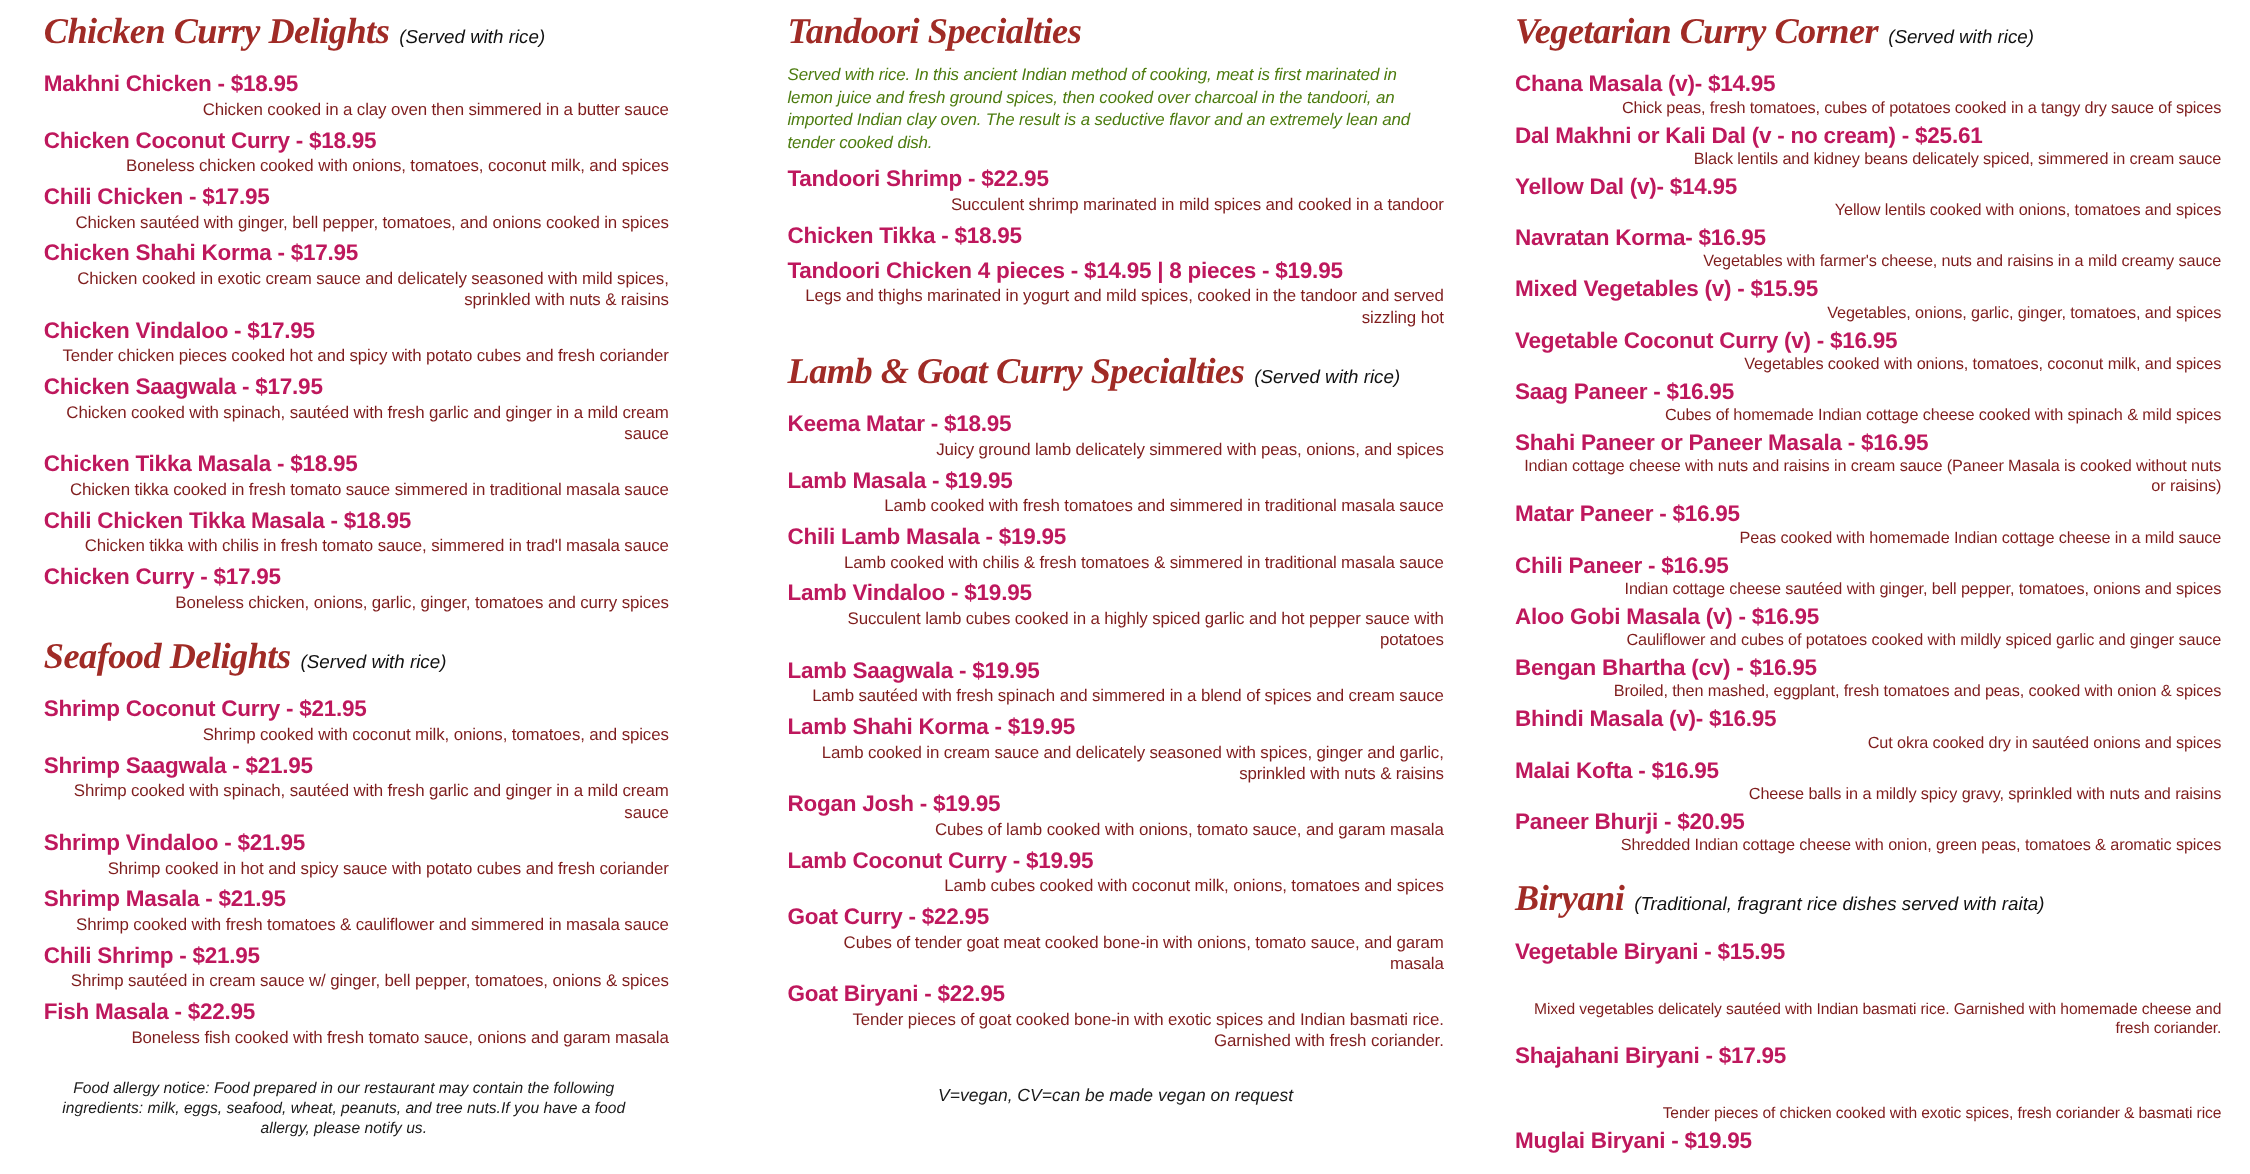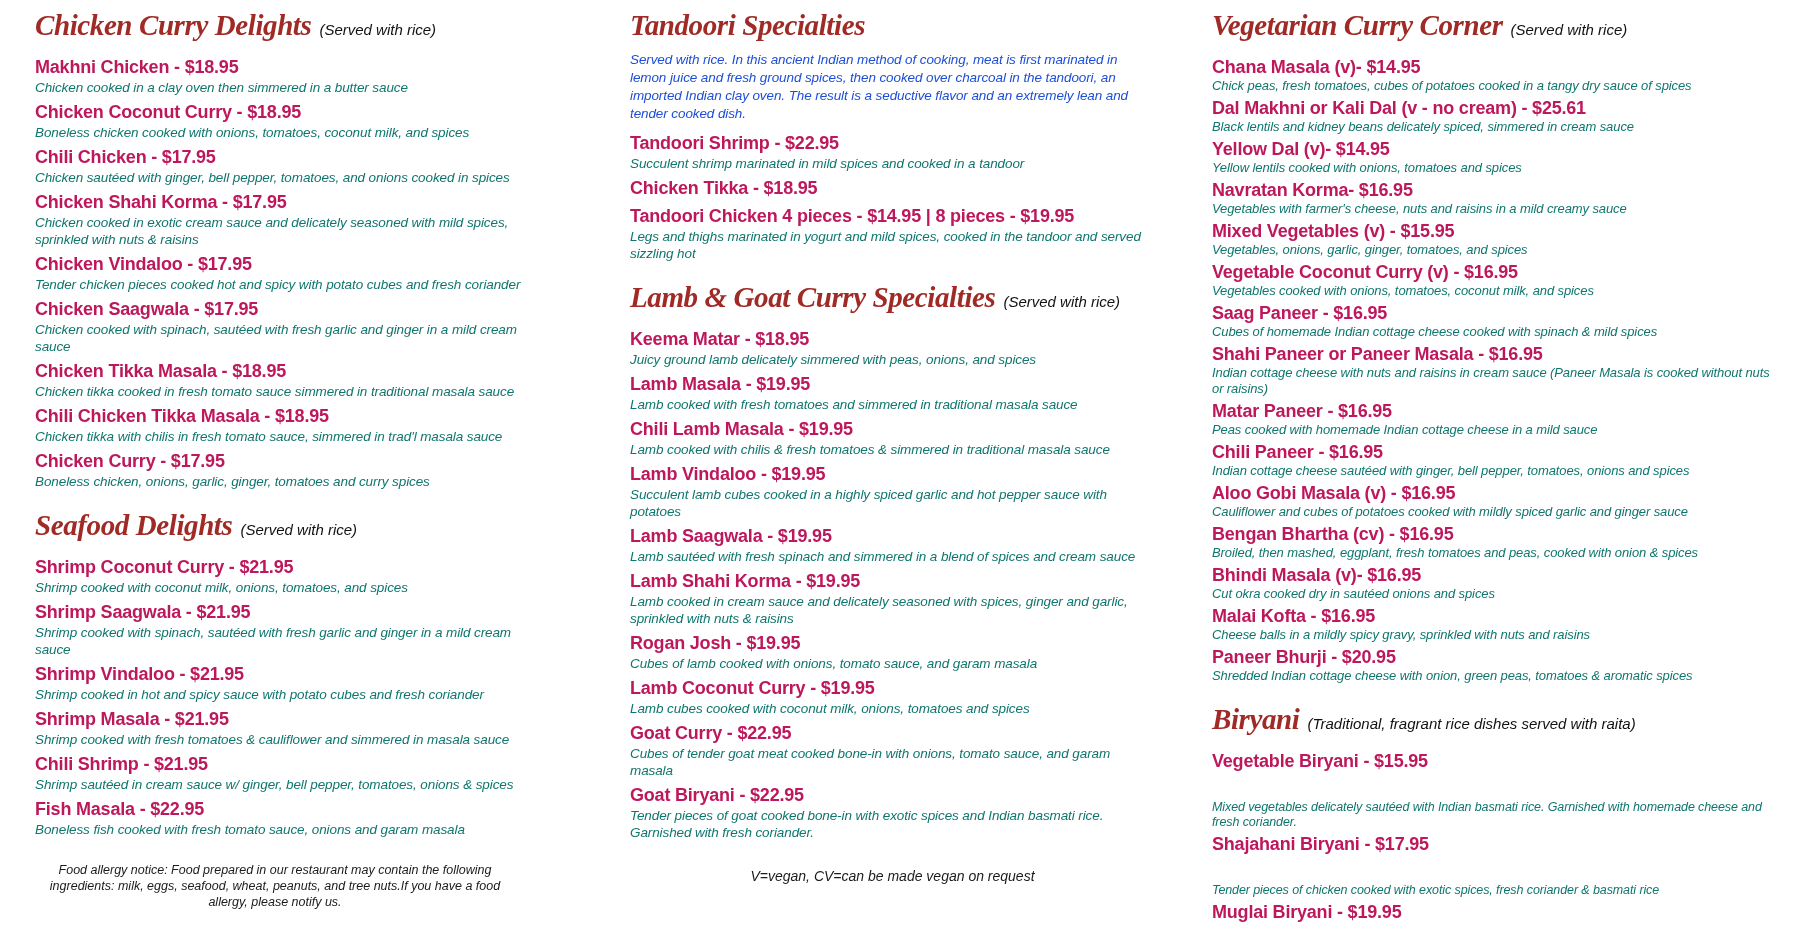--- a/index.html
+++ b/index.html
@@ -27,31 +27,31 @@
   }
   .sec-suffix{
     font-family:"Liberation Sans",sans-serif;
     font-weight:normal;font-style:italic;
     color:#111111;font-size:15px;letter-spacing:0;
     margin-left:8px;
     text-align:center;
   }
   .intro{
     margin:0 0 9px 0;font-style:italic;
-    font-size:13.5px;line-height:18px;color:#1d4ed8;
+    font-size:13.5px;line-height:18px;color:#4d7c0f;
     max-width:500px;letter-spacing:-0.1px;
   }
   .item{margin-bottom:5px;}
   .name{
     font-weight:bold;font-size:18px;line-height:23px;
     color:#be185d;letter-spacing:-0.2px;
   }
   .desc{
-    font-style:italic;font-size:13.5px;line-height:17px;
-    color:#0f766e;letter-spacing:-0.1px;
+    font-size:13.5px;line-height:17px;
+    color:#7f1d1d;letter-spacing:-0.1px;text-align:right;
   }
   .col3 .item{margin-bottom:3px;}
   .col3 .name{line-height:22px;}
   .col3 .desc{font-size:13px;line-height:16px;}
   .desc.compact{font-size:12.5px;line-height:15px;margin-top:28px;}
 
   .footnote{font-style:italic;color:#1b1b1b;text-align:center;}
   .col1 .footnote{margin-top:24px;font-size:12.5px;line-height:16px;max-width:480px;}
   .col2 .footnote{margin-top:26px;font-size:14px;line-height:18px;}
 </style>

